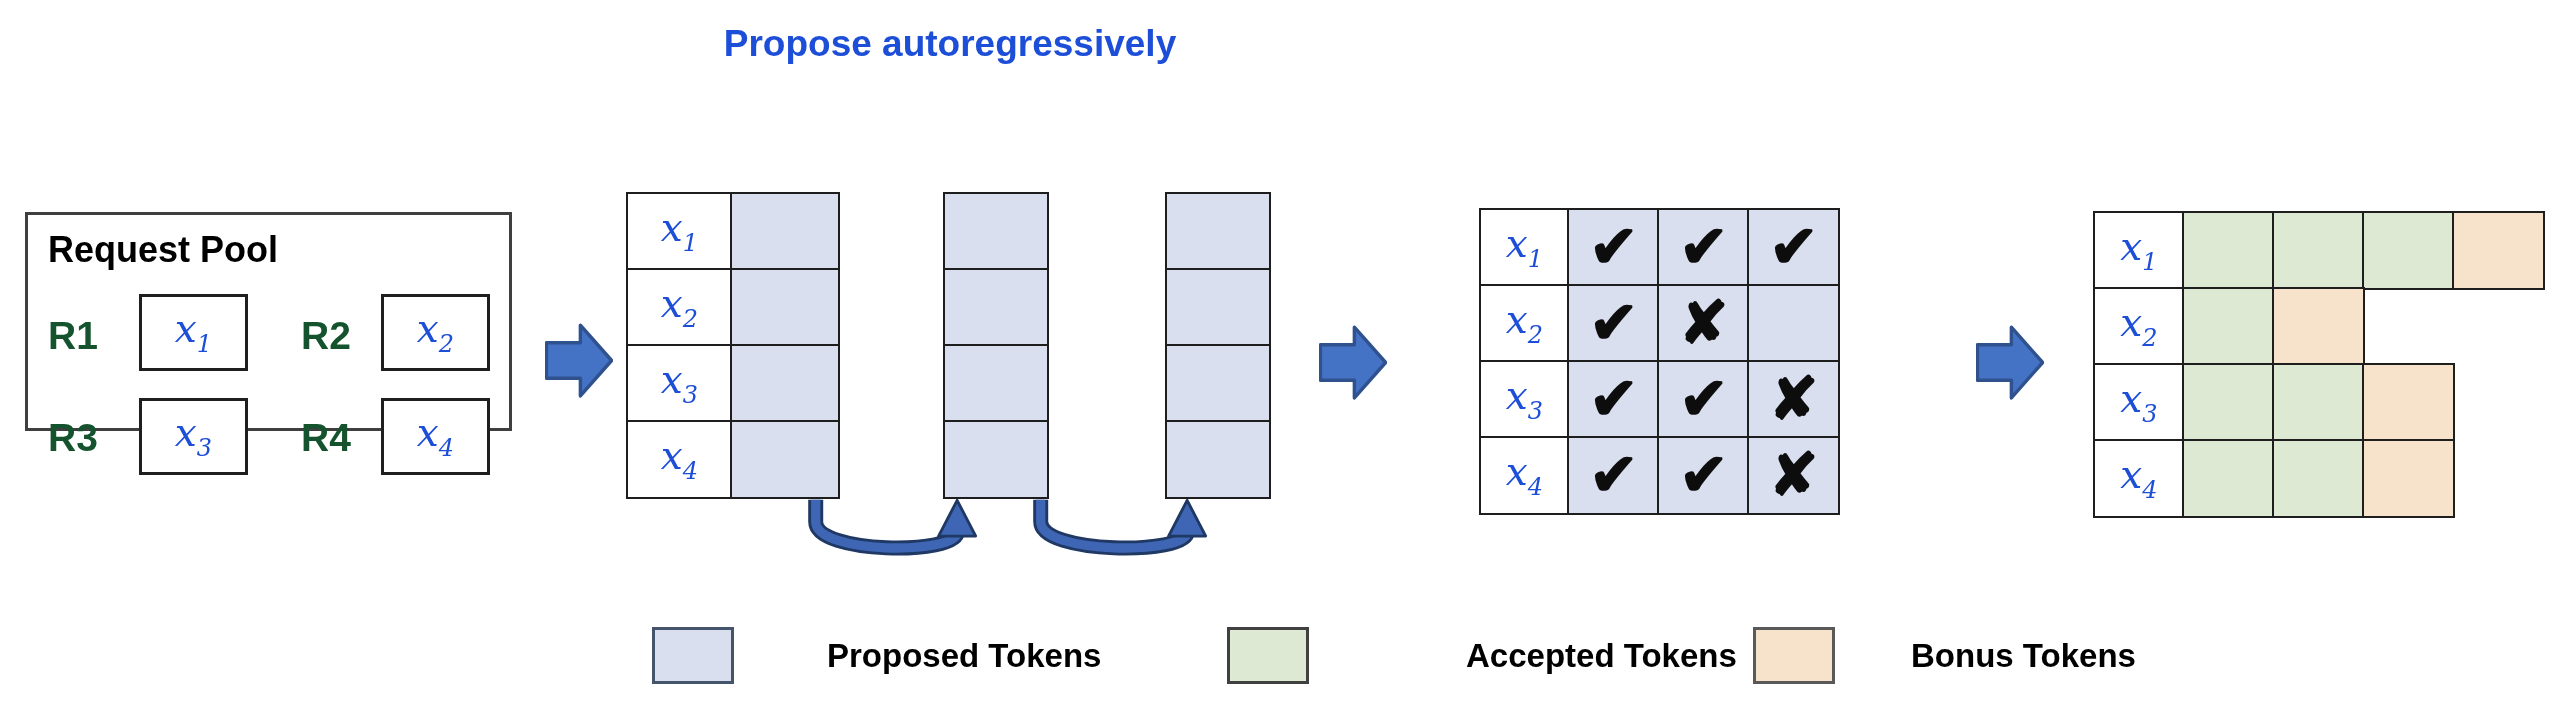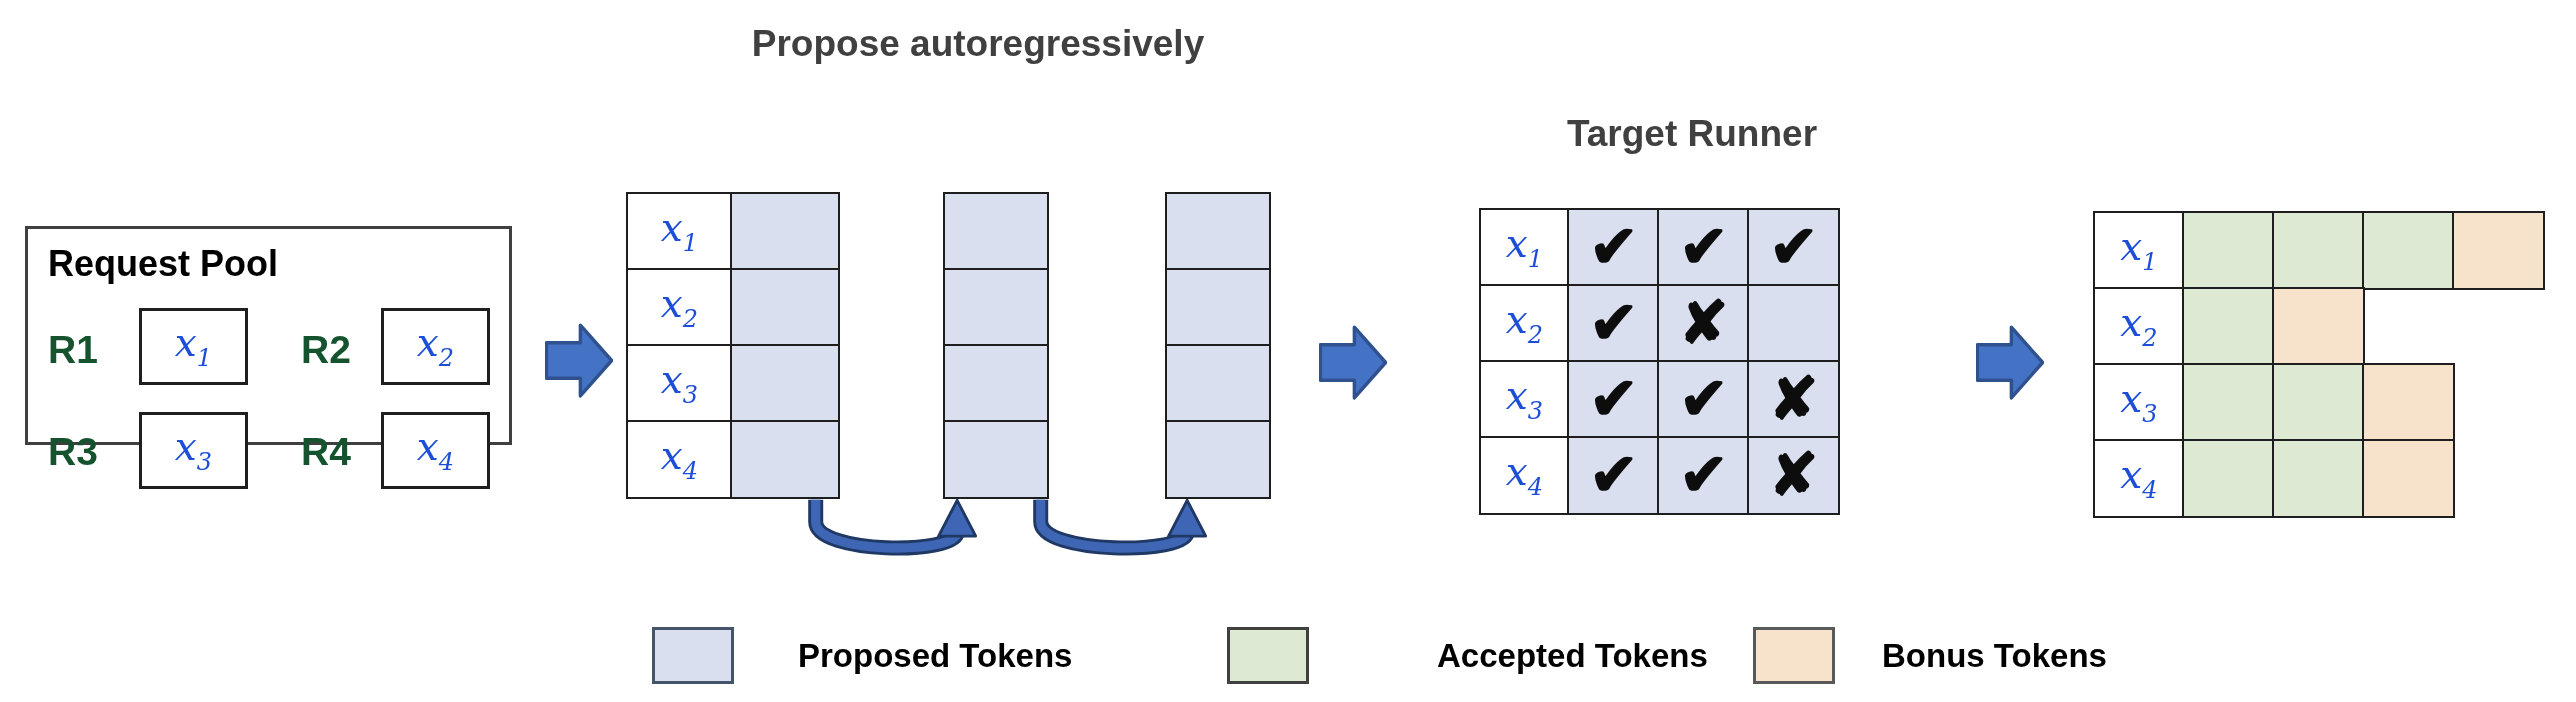--- a/index.html
+++ b/index.html
@@ -1,25 +1,25 @@
 <!DOCTYPE html>
 <html style="--proposed-fill: #D9DFEF; --accepted-fill: #DDE9D3; --bonus-fill: #F7E3CB; --cell-border: #1E1E1E; --mark: #0D0D0D; --arrow-fill: #4472C4; --arrow-border: #2F528F; --curve-arrow: #3E66B5; --curve-arrow-outline: #1F3864;font-size:11.4px"><head>
 <meta charset="utf-8">
 <style>
   html,body{margin:0;padding:0;background:#fff;}
   #canvas{position:relative;width:2576px;height:703px;background:#fff;overflow:hidden;
           font-family:"Liberation Sans",sans-serif;color:#111;}
 
   
-  .sec-title{position:absolute;font-size:37px;font-weight:600;color:#404040;
-             text-align:center;white-space:nowrap;transform:translateX(-50%);margin-left:28px;}
+  .sec-title{position:absolute;font-size:37px;font-weight:600;color:#1d4ed8;
+             text-align:center;white-space:nowrap;transform:translateX(-50%);}
 
   
   #pool-box{position:absolute;left:25px;top:212px;width:487px;height:219px;
-            box-sizing:border-box;border:3.6px solid #3f3f3f;background:#fff;margin-top:14px;}
+            box-sizing:border-box;border:3.6px solid #3f3f3f;background:#fff;}
   #pool-title{position:absolute;left:20px;top:14.3px;font-size:36px;font-weight:600;color:#000;}
   .req-label{position:absolute;font-size:39px;font-weight:700;color:#14532d;}
   .tok-box{position:absolute;width:109px;height:77px;box-sizing:border-box;
            border:3.6px solid #1f1f1f;background:#fff;display:flex;align-items:center;justify-content:center;}
 
   
   .tok{font-family:"DejaVu Serif",serif;font-style:italic;font-size:39px;color:#1d4ed8;line-height:1;}
   .tok sub{font-size:24px;vertical-align:-10px;}
 
   
@@ -45,29 +45,28 @@
   
   .block-arrow{position:absolute;width:68px;height:79px;}
   .block-arrow polygon{fill:var(--arrow-fill);stroke:var(--arrow-border);stroke-width:5;stroke-linejoin:round;}
   #curve-arrows{position:absolute;left:750px;top:493px;width:500px;height:79px;}
   .curve-under{fill:none;stroke:var(--curve-arrow-outline);stroke-width:21;}
   .curve-over{fill:none;stroke:var(--curve-arrow);stroke-width:13;}
   .curve-head{fill:var(--curve-arrow);stroke:var(--curve-arrow-outline);stroke-width:4;stroke-linejoin:round;}
 
   
   .legend-swatch{position:absolute;top:627px;width:82px;height:57px;box-sizing:border-box;border:3.6px solid #404040;}
-  .legend-label{position:absolute;top:637px;font-size:33px;font-weight:600;color:#000;white-space:nowrap;}
+  .legend-label{position:absolute;top:637px;font-size:33px;font-weight:600;color:#000;white-space:nowrap;margin-left:29px;}
 </style>
 </head>
 <body>
 
 <div id="canvas">
 
   <div class="sec-title" style="left:950px;top:23px">Propose autoregressively</div>
-  <div class="sec-title" style="left:1664px;top:113px">Target Runner</div>
 
   <div id="pool-box">
     <div id="pool-title">Request Pool</div>
     <div id="pool-items">
         <div class="req-label" style="left: 20px; top: 99px;">R1</div>
         <div class="tok-box" style="left: 111px; top: 79px;">
           <span class="tok"><i>x</i><sub>1</sub></span>
         </div>
         <div class="req-label" style="left: 273px; top: 99px;">R2</div>
         <div class="tok-box" style="left: 353px; top: 79px;">

